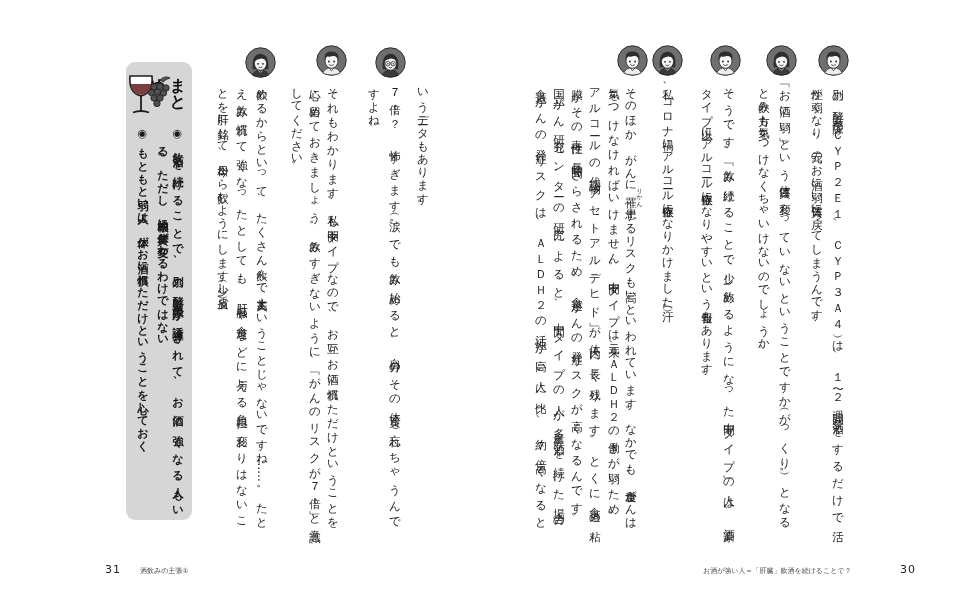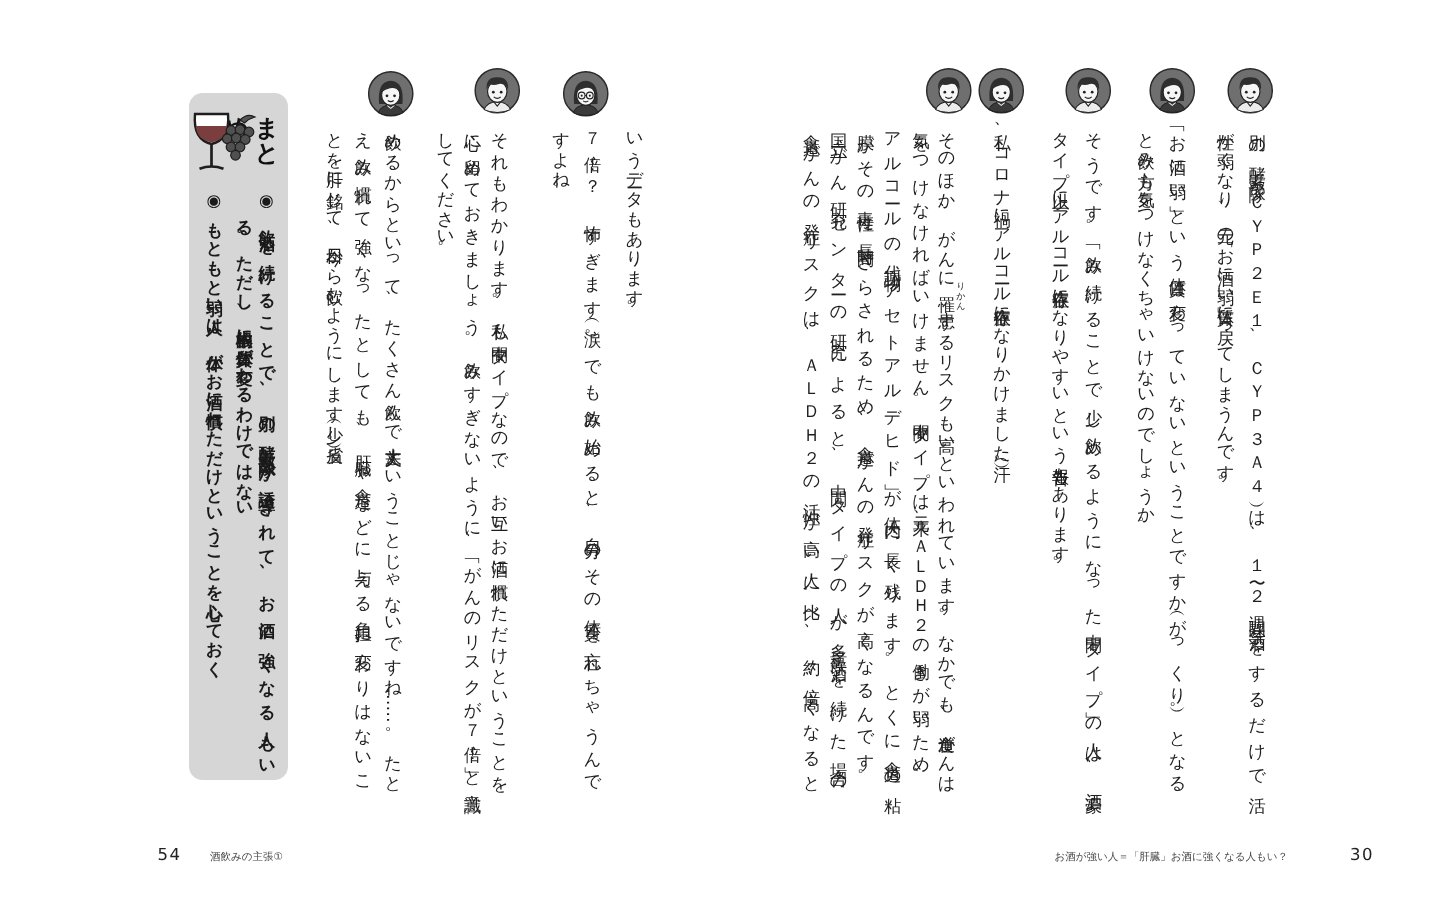--- a/index.html
+++ b/index.html
@@ -126,21 +126,21 @@
       <use href="#av-man"></use>
     </svg>
   </div>
 <div class="col full" style="left:625px"><span>そのほか、がんに</span><ruby><span>罹患</span><rt>りかん</rt></ruby><span>するリスクも高いといわれています。なかでも、食道がんは</span></div>
 <div class="col full" style="left:605px">気をつけなければいけません。中間タイプは元来、ＡＬＤＨ２の働きが弱いため、</div>
 <div class="col full" style="left:586px">アルコールの代謝物「アセトアルデヒド」が体内に長く残ります。とくに食道の粘</div>
 <div class="col full" style="left:568px">膜がその毒性に長時間さらされるため、食道がんの発症リスクが高くなるんです。</div>
 <div class="col full" style="left:550px">国立がん研究センターの研究によると、中間タイプの人が多量飲酒を続けた場合の</div>
 <div class="col full" style="left:532px">食道がんの発症リスクは、ＡＬＤＨ２の活性が高い人に比べ、約７倍高くなると</div>
 
-<div class="runhead" style="left:703px">お酒が強い人＝「肝臓」お酒に強くなる人もい？</div>
+<div class="runhead" style="left:703px">お酒が強い人＝「肝臓」飲酒を続けることで？</div>
 <div class="folio" style="left:900px">30</div>
 
 <div class="page left"></div>
 
 <div class="col" style="left:414px">いうデータもあります。</div>
 
 <div class="avatar" style="left:375px; top:47px">
     <svg viewBox="0 0 32 32">
       <use href="#av-woman-glasses"></use>
     </svg>
@@ -186,14 +186,14 @@
       <circle cx="27" cy="28" r="3.2"></circle>
         <circle cx="33" cy="28" r="3.2"></circle>
       <circle cx="30" cy="33.5" r="3.2"></circle>
     </g>
   </svg>
 </div>
 <div class="sum-line full" style="left:169px">◉飲酒を続けることで、別の酵素部隊が誘導されて、お酒に強くなる人もい</div>
 <div class="sum-line indent" style="left:154px">る。ただし、根本的に体質が変わるわけではない</div>
 <div class="sum-line" style="left:134px">◉もともと弱い人は、体がお酒に慣れただけということを心しておく</div>
 
-<div class="folio" style="left:105px">54</div>
+<div class="folio" style="left:105px">31</div>
 <div class="runhead" style="left:140px">酒飲みの主張①</div>
 
 </body></html>

